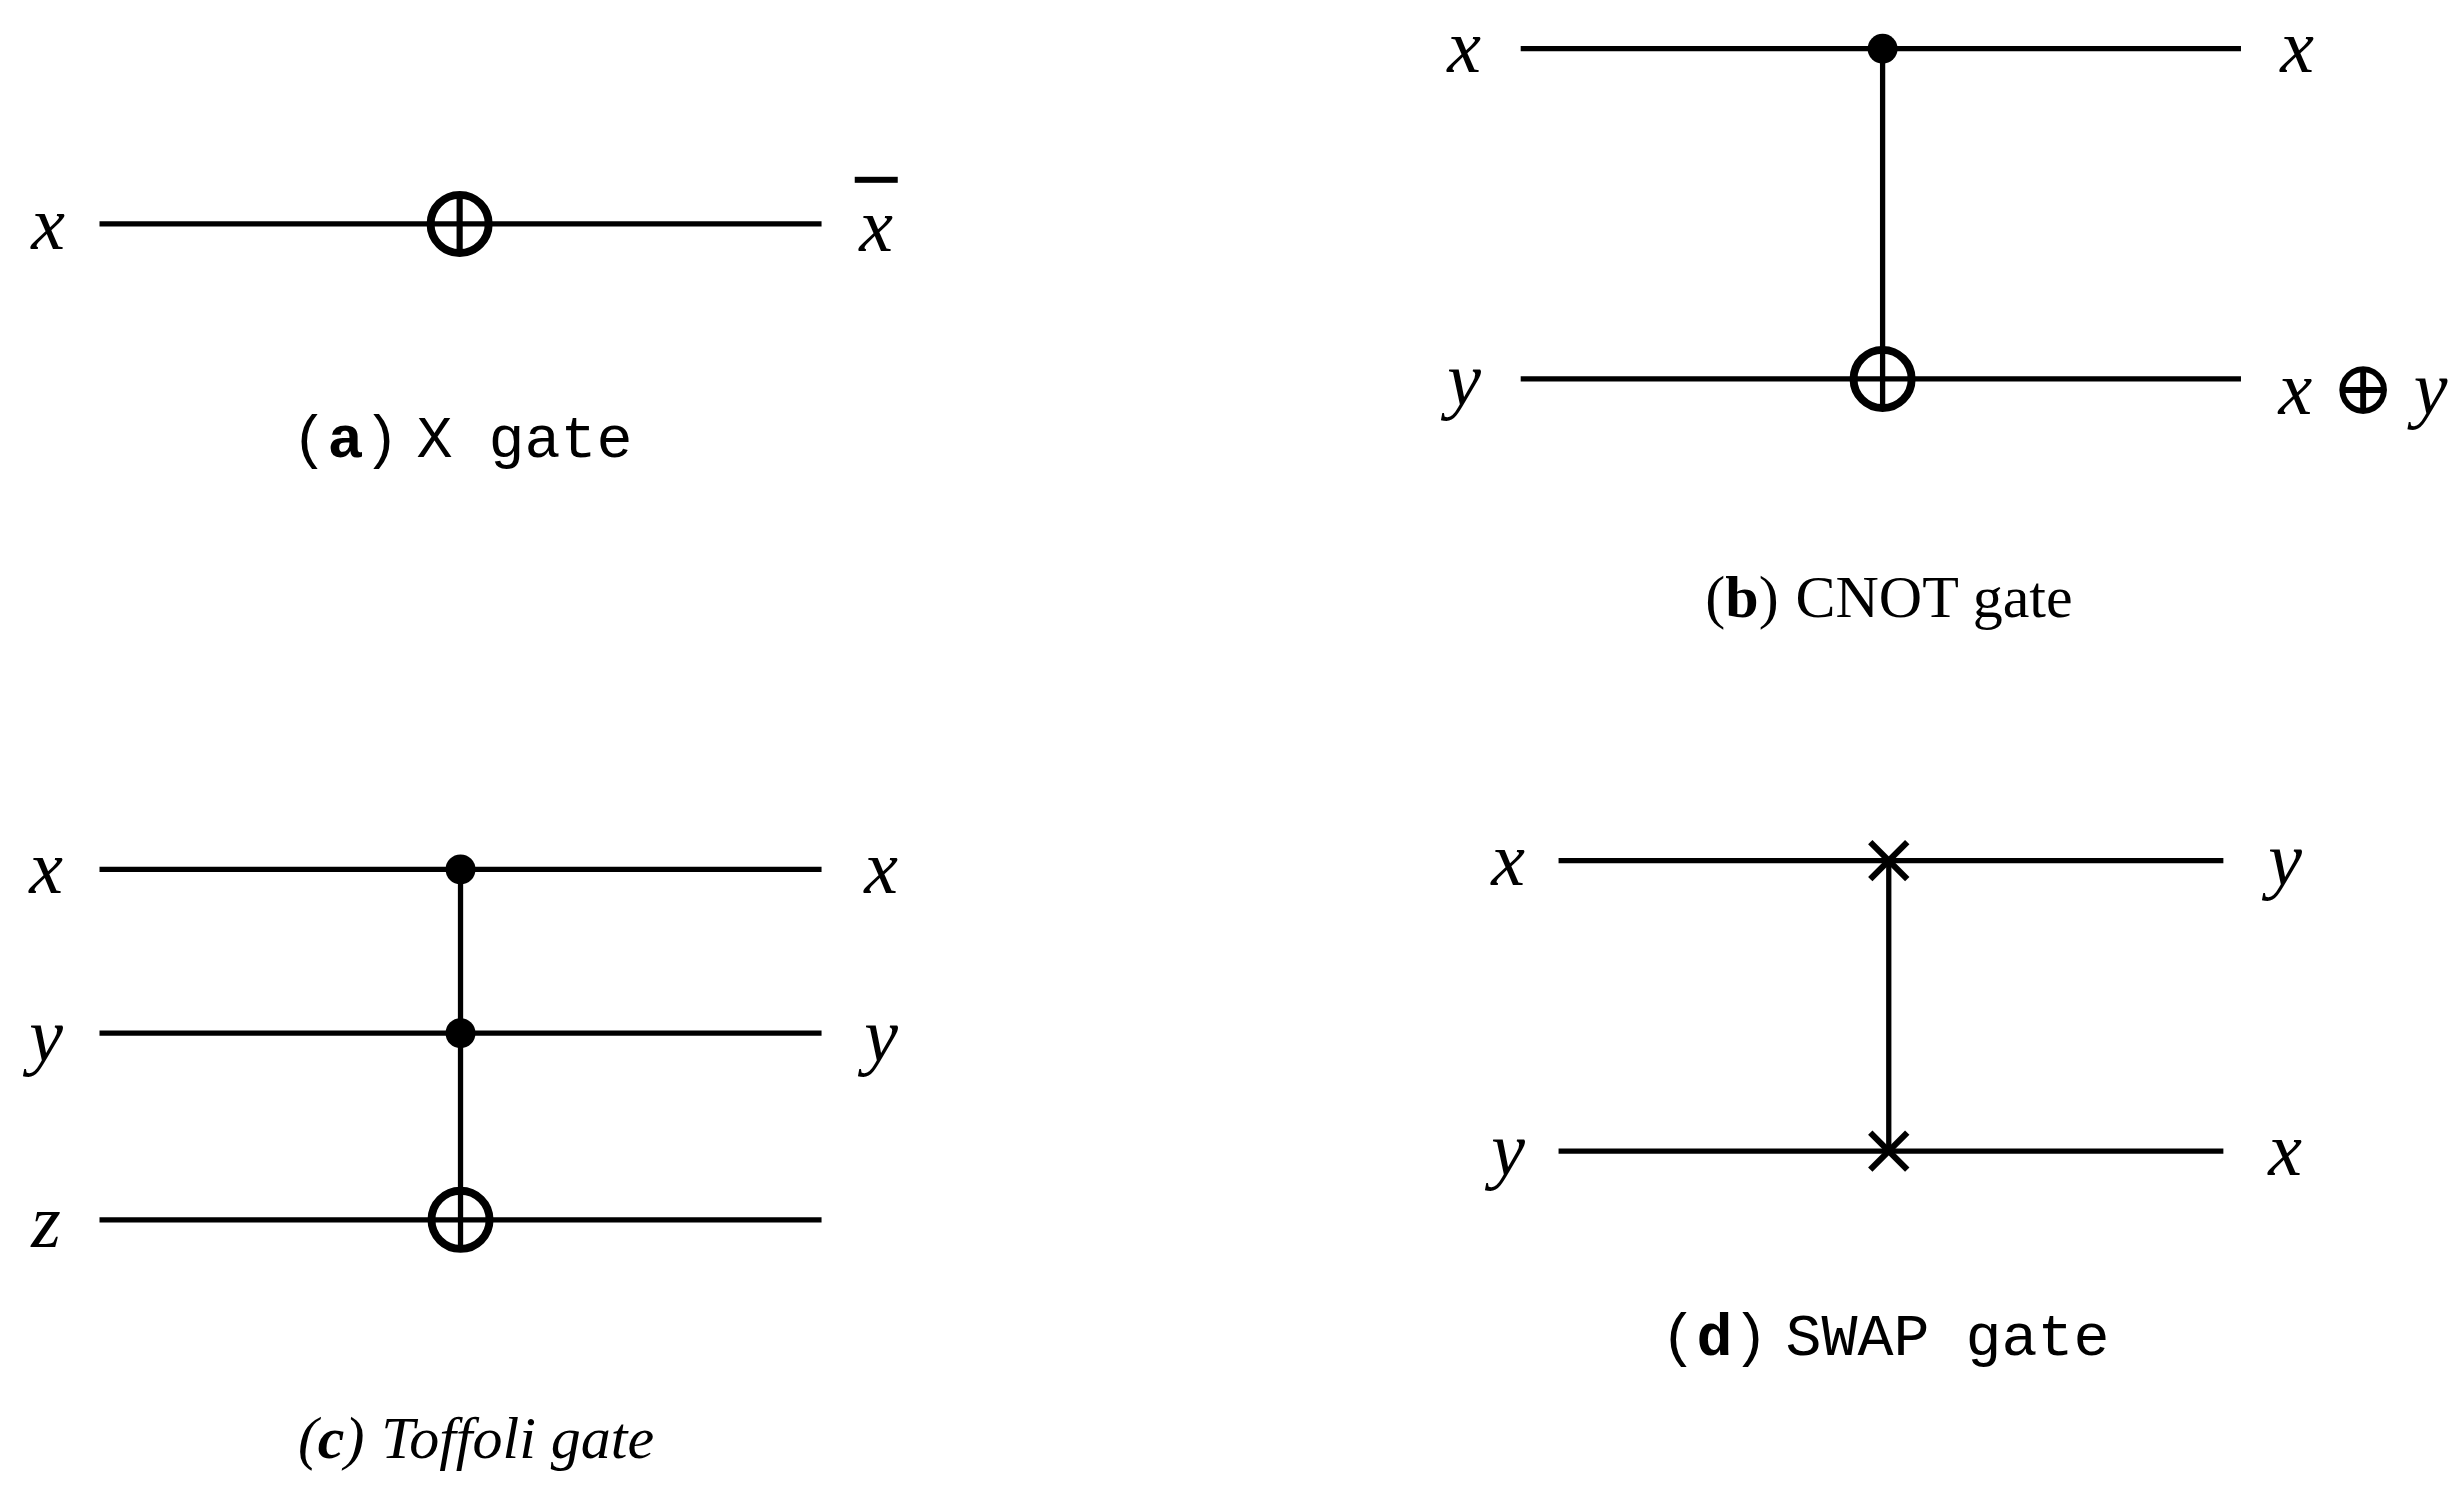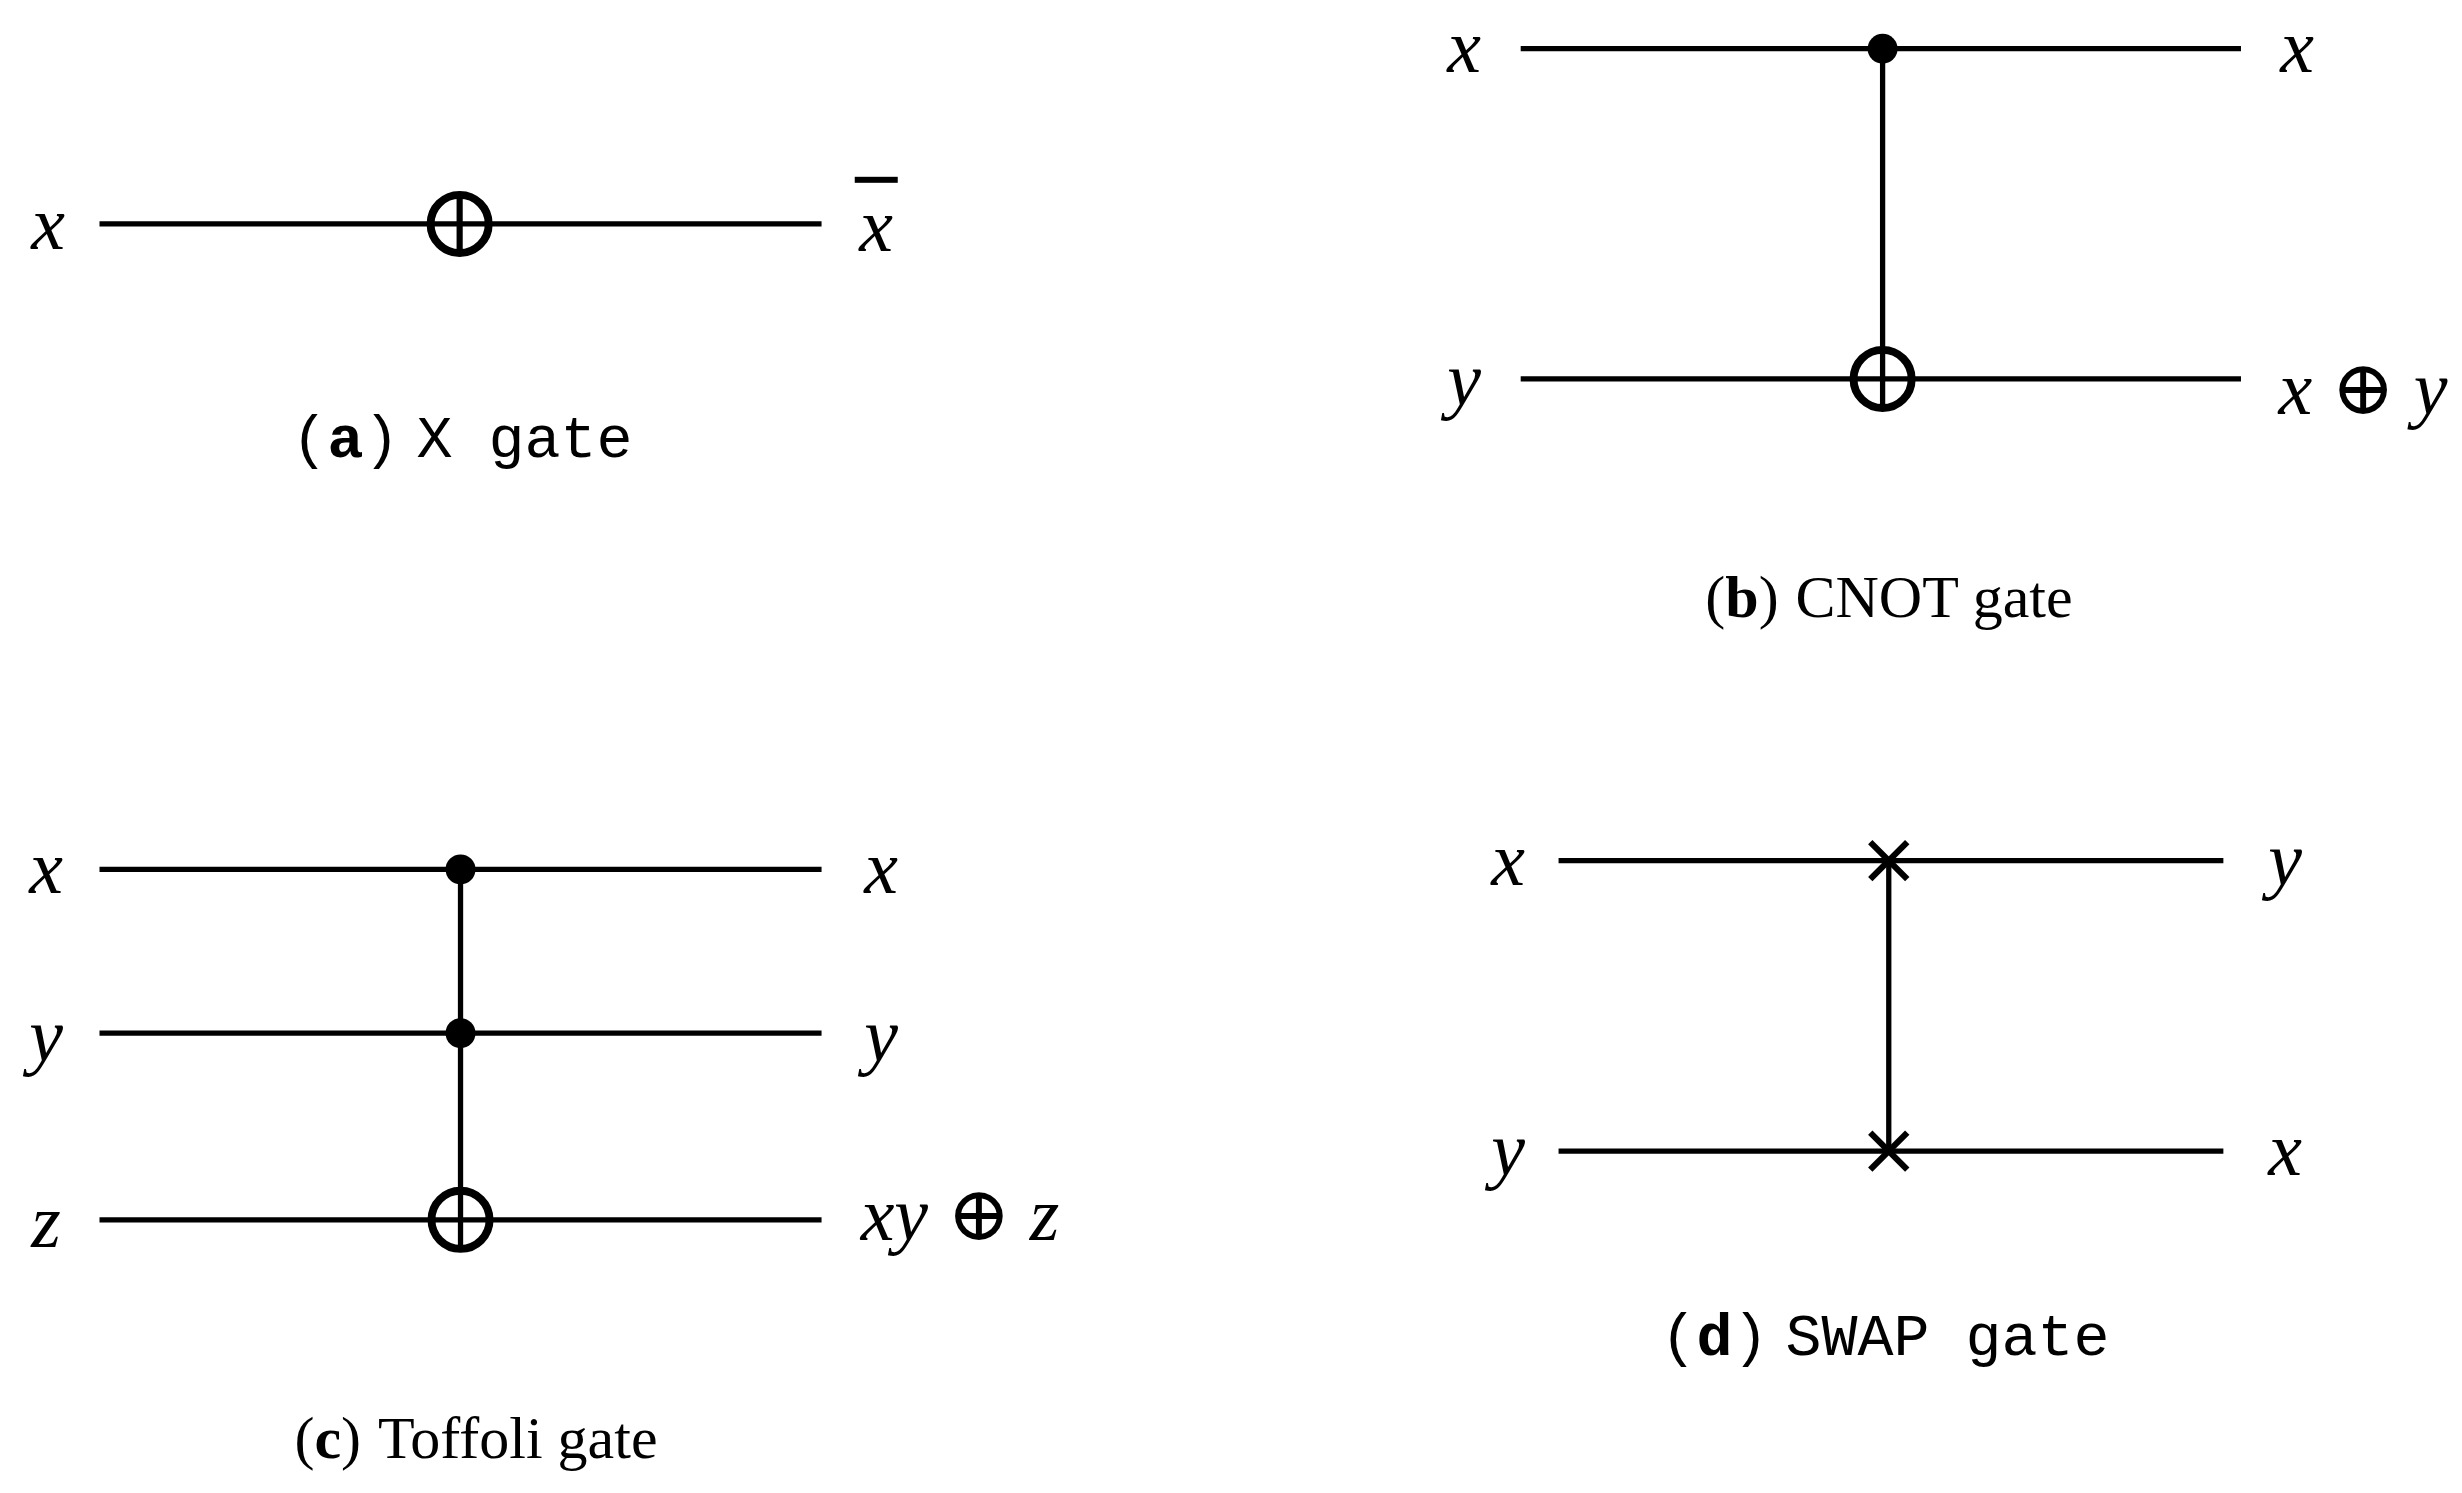--- a/index.html
+++ b/index.html
@@ -105,22 +105,21 @@
   <span class="mlabel" style="left:2363px; top:388px;">x ⊕ y</span>
   <div class="caption" style="left:1889px; top:597px;">
     <span class="paren">(</span><span class="marker">b</span><span class="paren">)</span><span class="title">CNOT gate</span>
   </div>
 
   <span class="mlabel" style="left:46px; top:867px;">x</span>
   <span class="mlabel" style="left:46px; top:1035px;">y</span>
   <span class="mlabel" style="left:46px; top:1221px;">z</span>
   <span class="mlabel" style="left:881px; top:867px;">x</span>
   <span class="mlabel" style="left:881px; top:1035px;">y</span>
-  <span class="mlabel" style="left:960px; top:1214px;">xy ⊕ z</span>
-  <div class="caption" style="left:476px; top:1438px;">
+  <div class="caption" style="left:476px; top:1438px;font-style:italic;">
     <span class="paren">(</span><span class="marker">c</span><span class="paren">)</span><span class="title">Toffoli gate</span>
   </div>
 
   <span class="mlabel" style="left:1508px; top:859px;">x</span>
   <span class="mlabel" style="left:1508px; top:1149px;">y</span>
   <span class="mlabel" style="left:2285px; top:859px;">y</span>
   <span class="mlabel" style="left:2285px; top:1149px;">x</span>
   <div class="caption" style="left:1885px; top:1339px;font-family:Liberation Mono, monospace;">
     <span class="paren">(</span><span class="marker">d</span><span class="paren">)</span><span class="title">SWAP gate</span>
   </div>

